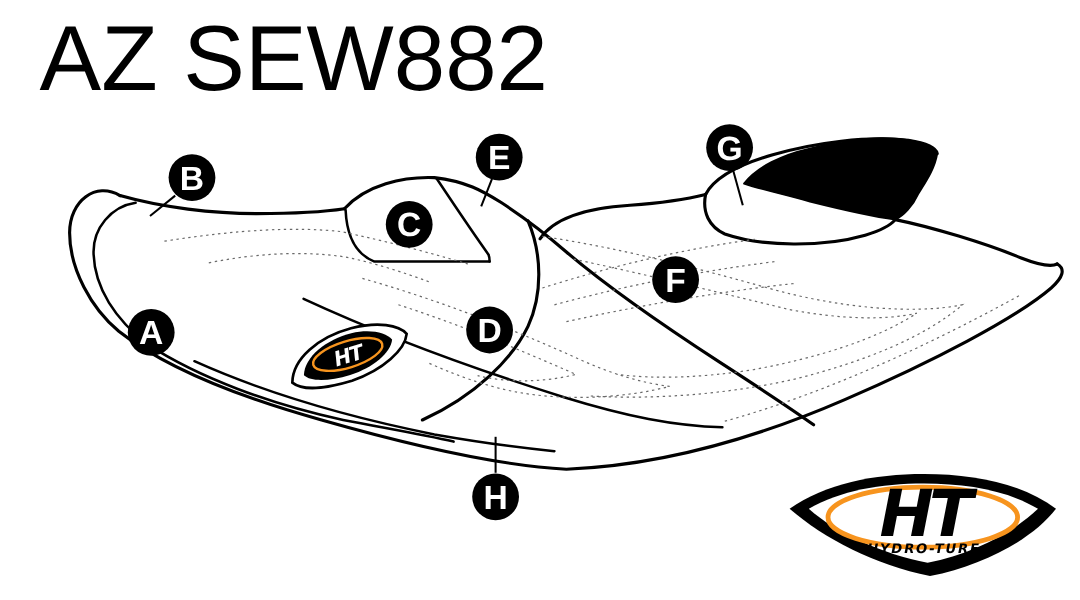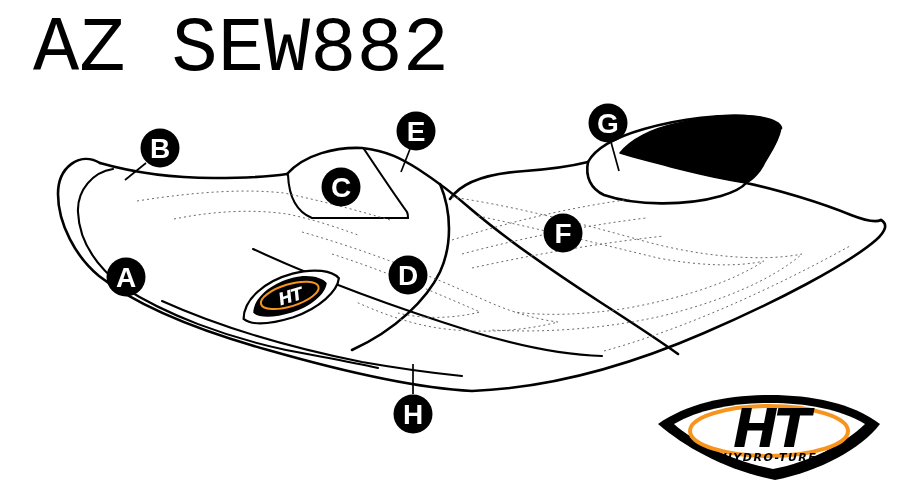--- a/index.html
+++ b/index.html
@@ -8,21 +8,21 @@
   .canvas{
     position:relative;
     width:900px;height:500px;
     background:var(--bg);
     overflow:hidden;
     font-family:"Liberation Sans",sans-serif;
   }
   .title{
     position:absolute;
     left:33px;top:11px;
-    font-family:Liberation Mono, monospace;
+    font-family:Liberation Sans, sans-serif;
     font-size:77px;
     line-height:1;
     color:var(--ink);
     white-space:nowrap;
   }
   svg{position:absolute;left:0;top:0;}
   .outline{fill:none;stroke:var(--ink);stroke-width:2.6;stroke-linecap:round;stroke-linejoin:round;}
   .thin{stroke-width:2.1;}
   .stitch{fill:none;stroke:var(--stitch);stroke-width:1;stroke-dasharray:2 3;}
   .solidfill{fill:var(--ink);stroke:var(--ink);stroke-width:1.5;stroke-linejoin:round;}

